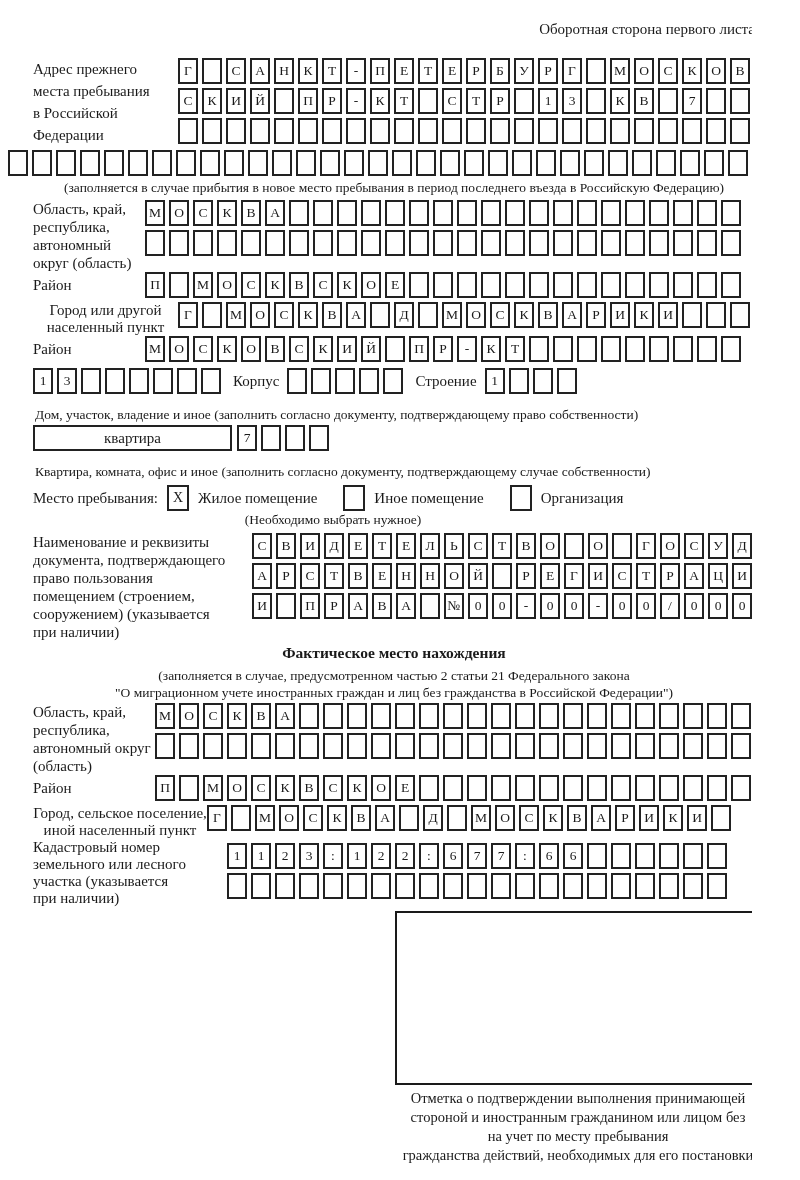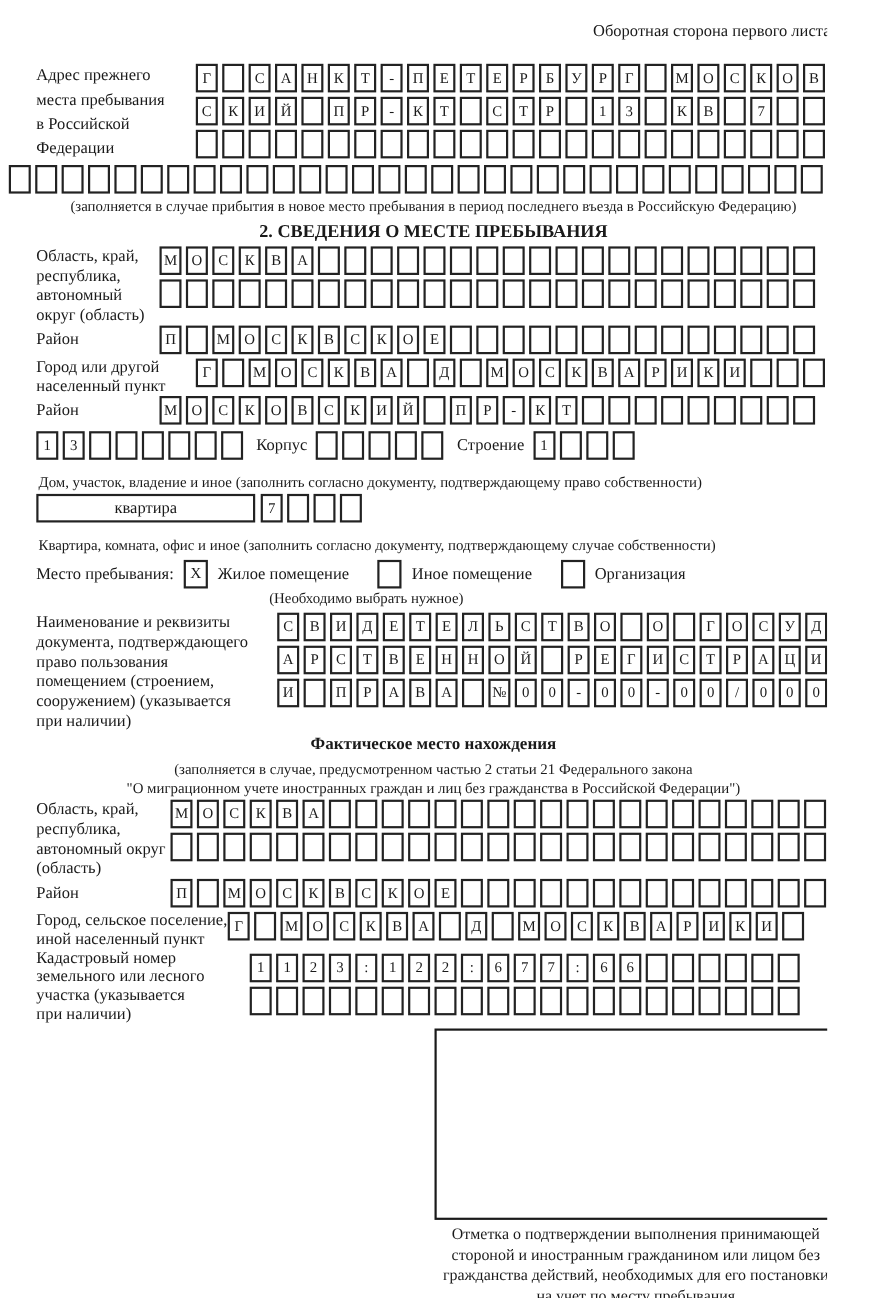--- a/index.html
+++ b/index.html
@@ -24,21 +24,21 @@
   .cellgroup{display:inline-block;white-space:nowrap;height:26px;font-size:0;}
   .fullrow{margin-left:-25px;margin-top:2px;}
   .caption{font-size:13.5px;line-height:16px;}
   .center{text-align:center;}
   .cap1{margin-top:4px;}
   .sec-title{margin-top:3px;text-align:center;font-size:16.5px;font-weight:bold;line-height:21px;}
   .mt2{margin-top:2px;} .mt4{margin-top:4px;}
   .prev{margin-top:19px;}
   .prev .flabel{line-height:22px;}
   .region .flabel,.fact-region .flabel{line-height:18px;}
-  .twoline .flabel{line-height:17px;}
+  .twoline .flabel{line-height:17px;text-align:center;}
   .oneline .flabel{line-height:26px;}
   .wbox{
     box-sizing:border-box;height:26px;border:2px solid #222;
     text-align:center;font-size:15px;line-height:22px;flex-shrink:0;
   }
   .wbox.house{width:164px;margin-right:4px;}
   .wbox.apt{width:199px;margin-right:5px;}
   .inlabel{font-size:15px;line-height:26px;padding:0 8px;flex-shrink:0;}
   .leftcap{margin-top:13px;margin-left:2px;}
   .stay{margin-top:5px;display:flex;align-items:flex-start;font-size:15px;line-height:26px;}
@@ -78,21 +78,20 @@
         </div>
       <div>
         <div class="cellrow"><span class="cell">Г</span><span class="cell"></span><span class="cell">С</span><span class="cell">А</span><span class="cell">Н</span><span class="cell">К</span><span class="cell">Т</span><span class="cell">-</span><span class="cell">П</span><span class="cell">Е</span><span class="cell">Т</span><span class="cell">Е</span><span class="cell">Р</span><span class="cell">Б</span><span class="cell">У</span><span class="cell">Р</span><span class="cell">Г</span><span class="cell"></span><span class="cell">М</span><span class="cell">О</span><span class="cell">С</span><span class="cell">К</span><span class="cell">О</span><span class="cell">В</span></div>
         <div class="cellrow"><span class="cell">С</span><span class="cell">К</span><span class="cell">И</span><span class="cell">Й</span><span class="cell"></span><span class="cell">П</span><span class="cell">Р</span><span class="cell">-</span><span class="cell">К</span><span class="cell">Т</span><span class="cell"></span><span class="cell">С</span><span class="cell">Т</span><span class="cell">Р</span><span class="cell"></span><span class="cell">1</span><span class="cell">3</span><span class="cell"></span><span class="cell">К</span><span class="cell">В</span><span class="cell"></span><span class="cell">7</span><span class="cell"></span><span class="cell"></span></div>
         <div class="cellrow"><span class="cell"></span><span class="cell"></span><span class="cell"></span><span class="cell"></span><span class="cell"></span><span class="cell"></span><span class="cell"></span><span class="cell"></span><span class="cell"></span><span class="cell"></span><span class="cell"></span><span class="cell"></span><span class="cell"></span><span class="cell"></span><span class="cell"></span><span class="cell"></span><span class="cell"></span><span class="cell"></span><span class="cell"></span><span class="cell"></span><span class="cell"></span><span class="cell"></span><span class="cell"></span><span class="cell"></span></div>
       </div>
     </div>
     <div class="cellrow fullrow"><span class="cell"></span><span class="cell"></span><span class="cell"></span><span class="cell"></span><span class="cell"></span><span class="cell"></span><span class="cell"></span><span class="cell"></span><span class="cell"></span><span class="cell"></span><span class="cell"></span><span class="cell"></span><span class="cell"></span><span class="cell"></span><span class="cell"></span><span class="cell"></span><span class="cell"></span><span class="cell"></span><span class="cell"></span><span class="cell"></span><span class="cell"></span><span class="cell"></span><span class="cell"></span><span class="cell"></span><span class="cell"></span><span class="cell"></span><span class="cell"></span><span class="cell"></span><span class="cell"></span><span class="cell"></span><span class="cell"></span></div>
     <div class="caption center cap1">(заполняется в случае прибытия в новое место пребывания в период последнего въезда в Российскую Федерацию)</div>
 
-    <div class="sec-title">2. СВЕДЕНИЯ О МЕСТЕ ПРЕБЫВАНИЯ</div>
 
     <div class="frow region mt4">
       <div class="flabel w112">
           <div>Область, край,</div>
           <div>республика,</div>
           <div>автономный</div>
           <div>округ (область)</div>
         </div>
       <div>
         <div class="cellrow"><span class="cell">М</span><span class="cell">О</span><span class="cell">С</span><span class="cell">К</span><span class="cell">В</span><span class="cell">А</span><span class="cell"></span><span class="cell"></span><span class="cell"></span><span class="cell"></span><span class="cell"></span><span class="cell"></span><span class="cell"></span><span class="cell"></span><span class="cell"></span><span class="cell"></span><span class="cell"></span><span class="cell"></span><span class="cell"></span><span class="cell"></span><span class="cell"></span><span class="cell"></span><span class="cell"></span><span class="cell"></span><span class="cell"></span></div>
@@ -202,18 +201,18 @@
       <div class="rows">
         <div class="cellrow"><span class="cell">1</span><span class="cell">1</span><span class="cell">2</span><span class="cell">3</span><span class="cell">:</span><span class="cell">1</span><span class="cell">2</span><span class="cell">2</span><span class="cell">:</span><span class="cell">6</span><span class="cell">7</span><span class="cell">7</span><span class="cell">:</span><span class="cell">6</span><span class="cell">6</span><span class="cell"></span><span class="cell"></span><span class="cell"></span><span class="cell"></span><span class="cell"></span><span class="cell"></span></div>
         <div class="cellrow"><span class="cell"></span><span class="cell"></span><span class="cell"></span><span class="cell"></span><span class="cell"></span><span class="cell"></span><span class="cell"></span><span class="cell"></span><span class="cell"></span><span class="cell"></span><span class="cell"></span><span class="cell"></span><span class="cell"></span><span class="cell"></span><span class="cell"></span><span class="cell"></span><span class="cell"></span><span class="cell"></span><span class="cell"></span><span class="cell"></span><span class="cell"></span></div>
       </div>
     </div>
 
     <div class="stampbox"></div>
     <div class="stamp-caption">
         <div>Отметка о подтверждении выполнения принимающей</div>
         <div>стороной и иностранным гражданином или лицом без</div>
+        <div>на учет по месту пребывания</div>
         <div>гражданства действий, необходимых для его постановки</div>
-        <div>на учет по месту пребывания</div>
       </div>
 
   </div>
 </div>
 
 </body></html>

